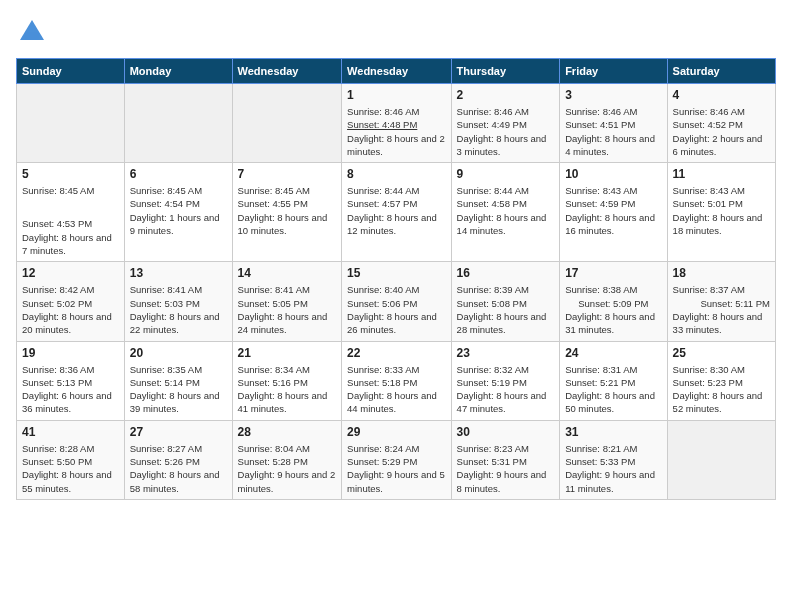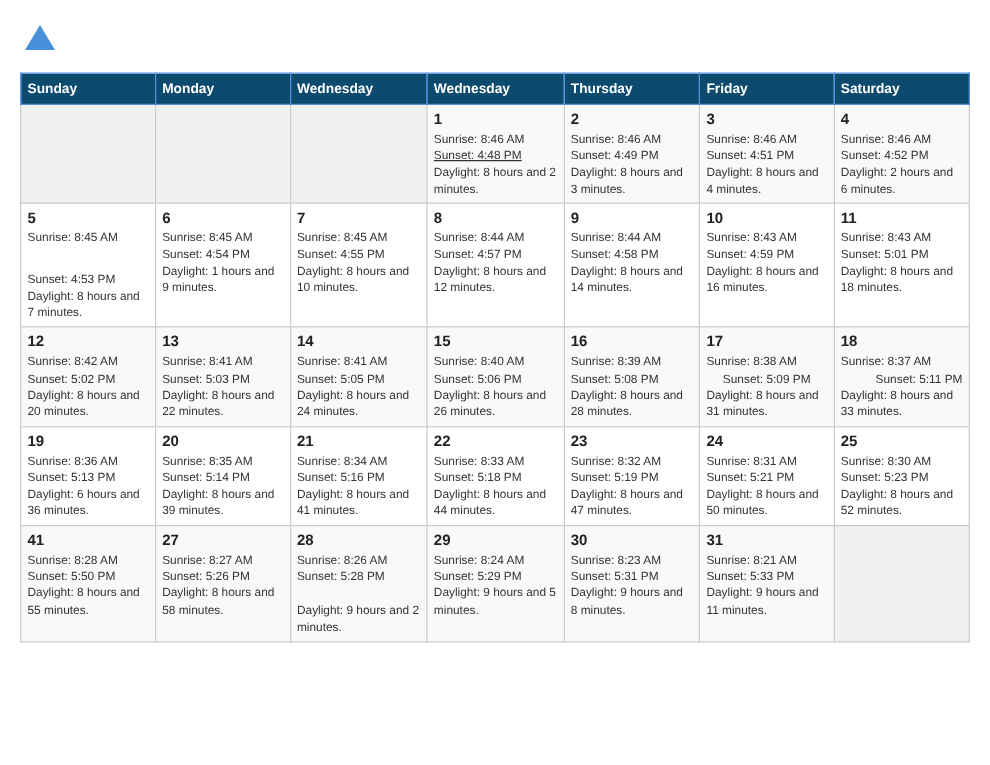--- a/index.html
+++ b/index.html
@@ -349,23 +349,23 @@
           <span class="day-number">27</span>
           <div class="day-info">
             <span style="display: block;">Sunrise: 8:27 AM</span>
             <span style="display: block;">Sunset: 5:26 PM</span>
             <span style="display: block;">Daylight: 8 hours and 58 minutes.</span>
           </div>
         </td>
         <td>
           <span class="day-number">28</span>
           <div class="day-info">
-            <span style="display: block;">Sunrise: 8:26 AM</span>
+            <span style="display: block;">Sunrise: 8:04 AM</span>
             <span style="display: block;">Sunset: 5:28 PM</span>
-            <span style="display: block; margin-top: 14px;">Daylight: 9 hours and 2 minutes.</span>
+            <span style="display: block;">Daylight: 9 hours and 2 minutes.</span>
           </div>
         </td>
         <td>
           <span class="day-number">29</span>
           <div class="day-info">
             <span style="display: block;">Sunrise: 8:24 AM</span>
             <span style="display: block;">Sunset: 5:29 PM</span>
             <span style="display: block;">Daylight: 9 hours and 5 minutes.</span>
           </div>
         </td>

